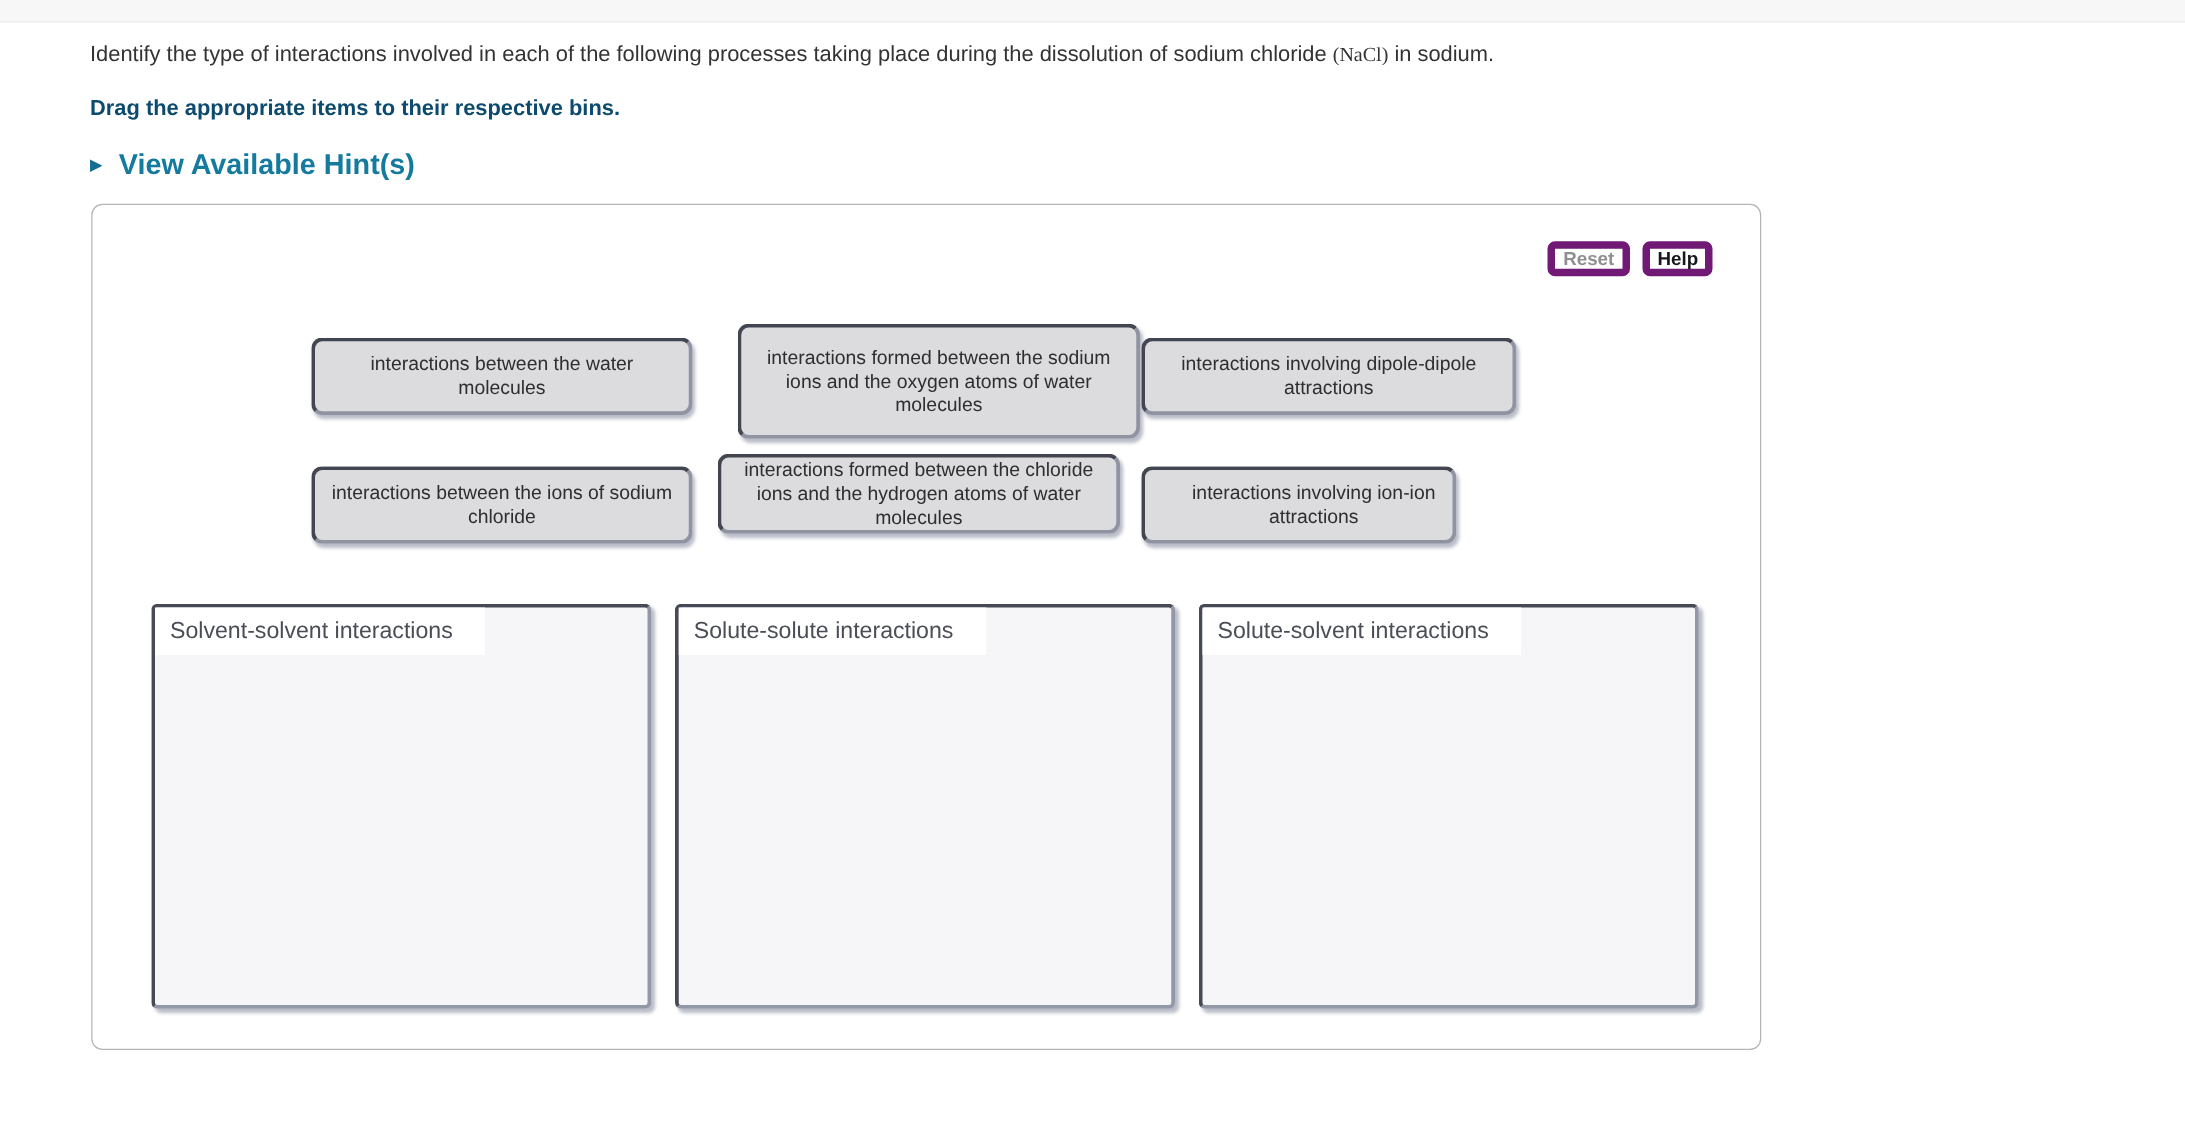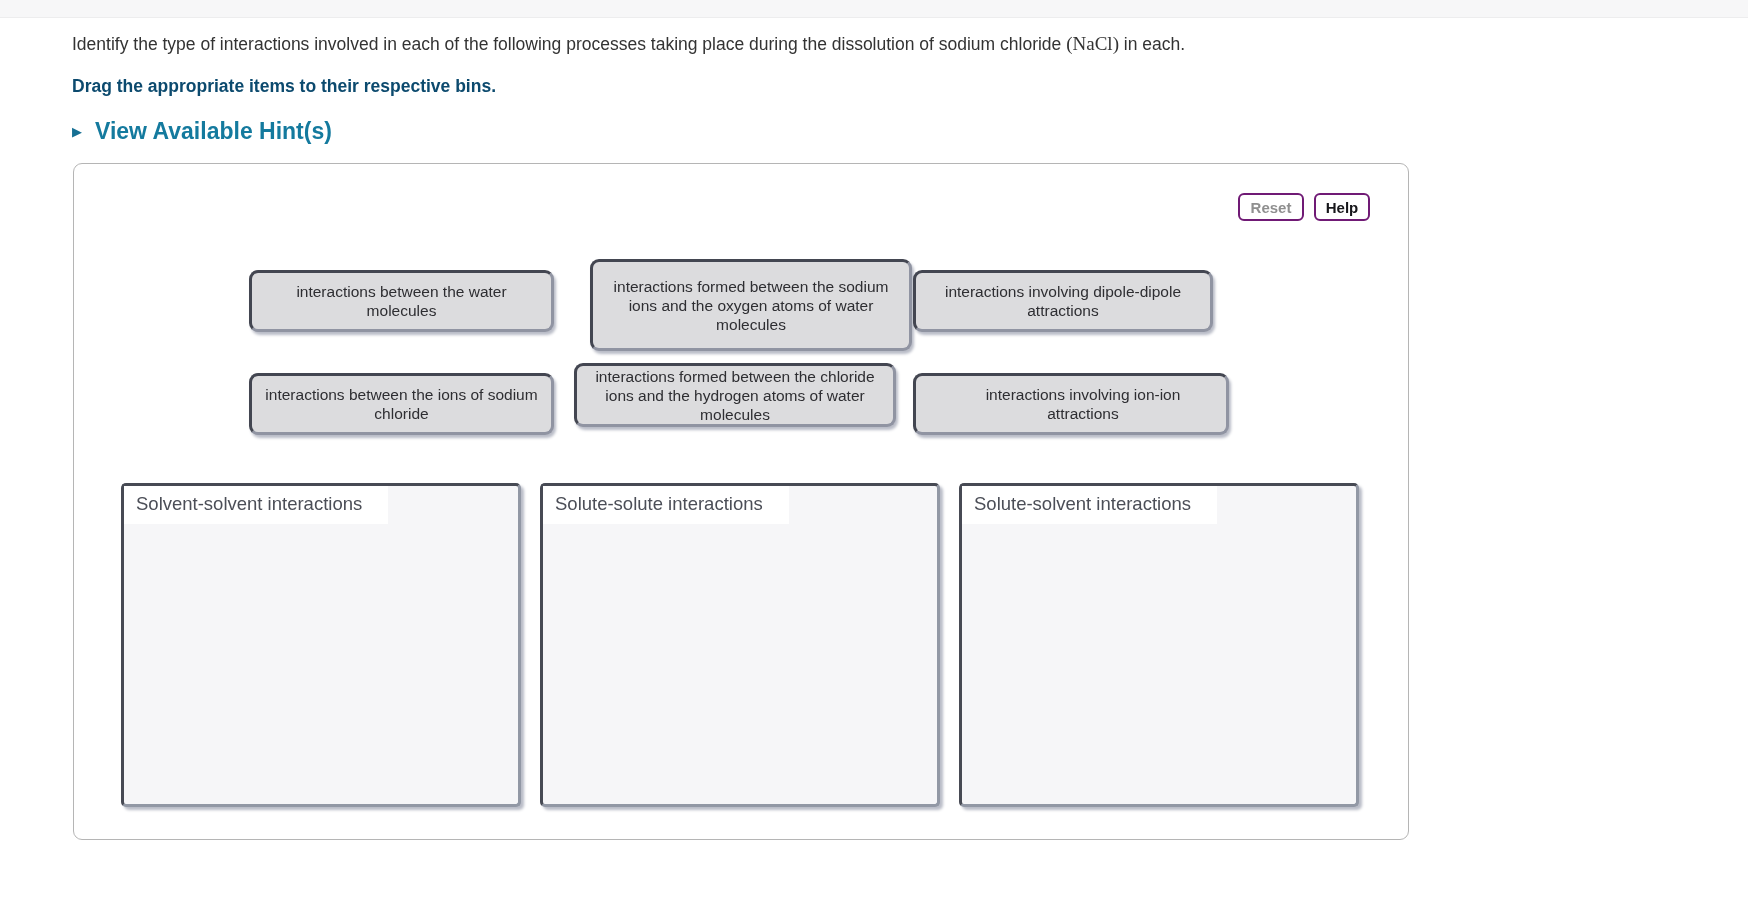--- a/index.html
+++ b/index.html
@@ -3,70 +3,70 @@
 <meta charset="utf-8">
 <style>
   html,body{margin:0;padding:0;background:#ffffff;}
   body{font-family:"Liberation Sans","DejaVu Sans",sans-serif;}
   .canvas{position:relative;width:1748px;height:910px;background:#ffffff;overflow:hidden;}
 
   .top-strip{position:absolute;left:0;top:0;width:1748px;height:17px;
     background:#f7f7f8;border-bottom:1px solid #ededee;}
 
   .instruction{position:absolute;left:72px;top:33px;font-size:17.5px;color:#333333;white-space:nowrap;}
-  .formula{font-family:"Liberation Serif","DejaVu Serif",serif;font-size:19px;}
+  .formula{font-family:"Liberation Serif","DejaVu Serif",serif;font-size:16px;}
 
   .drag-instruction{position:absolute;left:72px;top:76px;font-size:17.5px;font-weight:bold;color:#0c4a6e;}
 
   .hint-row{position:absolute;left:72px;top:118px;display:flex;align-items:center;gap:13px;
     color:#147a9e;cursor:pointer;}
   .hint-triangle{font-size:13px;line-height:1;color:#156f93;}
   .hint-label{font-size:23px;font-weight:bold;}
 
   .panel{position:absolute;left:73px;top:163px;width:1336px;height:677px;
     background:#ffffff;border:1px solid #b5b5b5;border-radius:9px;box-sizing:border-box;}
 
   .btn{position:absolute;top:29px;height:28px;background:#ffffff;
-    border:2px solid #701a75;border-radius:6px;font-family:inherit;
+    border:6px solid #701a75;border-radius:6px;font-family:inherit;
     font-weight:bold;font-size:15px;cursor:pointer;padding:0 6px;box-sizing:border-box;}
   .btn.reset{left:1164px;width:66px;color:#8f8f8f;}
   .btn.help{left:1240px;width:56px;color:#17171b;}
 
   .drag-item{position:absolute;display:flex;align-items:center;justify-content:center;
     text-align:center;background:#dcdcde;
     border:3px solid;border-color:#434651 #9094a2 #9094a2 #434651;border-radius:9px;
     box-shadow:2px 3px 3px #b9bcc7;
     font-size:15.5px;line-height:19px;color:#2e2e32;cursor:grab;
     padding:0 8px;box-sizing:border-box;}
   .i1{left:175px;top:106px;width:305px;height:62px;}
   .i2{left:516px;top:95px;width:322px;height:92px;}
   .i3{left:839px;top:106px;width:300px;height:62px;}
   .i4{left:175px;top:209px;width:305px;height:62px;}
   .i5{left:500px;top:199px;width:322px;height:64px;}
-  .i6{left:839px;top:209px;width:316px;height:62px;padding-left:32px;}
+  .i6{left:839px;top:209px;width:252px;height:62px;padding-left:32px;}
   .i2 .txt,.i5 .txt{max-width:286px;}
 
   .bin{position:absolute;top:319px;width:400px;height:324px;background:#f6f6f8;
     border:3px solid;border-color:#474a54 #9298a5 #9298a5 #474a54;border-radius:5px;
     box-shadow:3px 3px 3px #b9bcc7;box-sizing:border-box;}
   .b1{left:47px;}
   .b2{left:466px;}
   .b3{left:885px;}
   .bin-label{display:inline-block;background:#ffffff;padding:7px 26px 9px 12px;
     font-size:18.5px;color:#4b4e57;}
 </style>
 </head>
 <body>
 
 <div class="canvas">
 
   <div class="top-strip"></div>
 
   <div class="instruction">
-    <span>Identify the type of interactions involved in each of the following processes taking place during the dissolution of sodium chloride </span><span class="formula">(NaCl)</span><span> in each.</span>
+    <span>Identify the type of interactions involved in each of the following processes taking place during the dissolution of sodium chloride </span><span class="formula">(NaCl)</span><span> in sodium.</span>
   </div>
 
   <div class="drag-instruction">Drag the appropriate items to their respective bins.</div>
 
   <div class="hint-row">
     <span class="hint-triangle">▶</span>
     <span class="hint-label">View Available Hint(s)</span>
   </div>
 
   <div class="panel">

